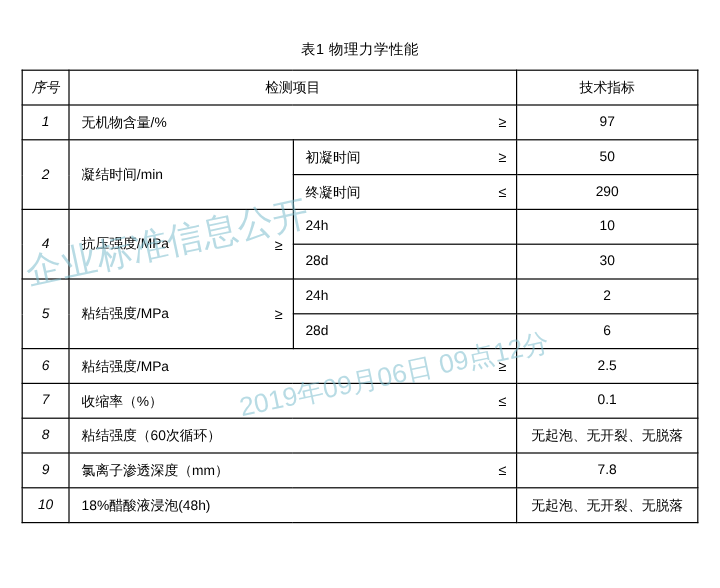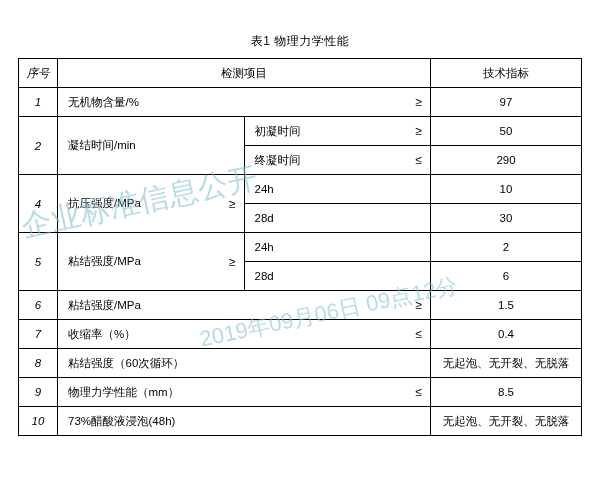--- a/index.html
+++ b/index.html
@@ -200,61 +200,61 @@
       </tr>
 
       <tr>
         <td class="c-no">6</td>
         <td class="c-item" colspan="2">
           <div class="item-cell">
             <span>粘结强度/MPa</span>
             <span class="op">≥</span>
           </div>
         </td>
-        <td class="c-val">1.5</td>
+        <td class="c-val">2.5</td>
       </tr>
 
       <tr>
         <td class="c-no">7</td>
         <td class="c-item" colspan="2">
           <div class="item-cell">
             <span>收缩率（%）</span>
             <span class="op">≤</span>
           </div>
         </td>
-        <td class="c-val">0.4</td>
+        <td class="c-val">0.1</td>
       </tr>
 
       <tr>
         <td class="c-no">8</td>
         <td class="c-item" colspan="2">
           <div class="item-cell">
             <span>粘结强度（60次循环）</span>
             <span class="op"></span>
           </div>
         </td>
         <td class="c-val">无起泡、无开裂、无脱落</td>
       </tr>
 
       <tr>
         <td class="c-no">9</td>
         <td class="c-item" colspan="2">
           <div class="item-cell">
-            <span>物理力学性能（mm）</span>
+            <span>氯离子渗透深度（mm）</span>
             <span class="op">≤</span>
           </div>
         </td>
-        <td class="c-val">8.5</td>
+        <td class="c-val">7.8</td>
       </tr>
 
       <tr>
         <td class="c-no">10</td>
         <td class="c-item" colspan="2">
           <div class="item-cell">
-            <span>73%醋酸液浸泡(48h)</span>
+            <span>18%醋酸液浸泡(48h)</span>
             <span class="op"></span>
           </div>
         </td>
         <td class="c-val">无起泡、无开裂、无脱落</td>
       </tr>
 
     </tbody>
   </table>
 
   <div class="wm">

